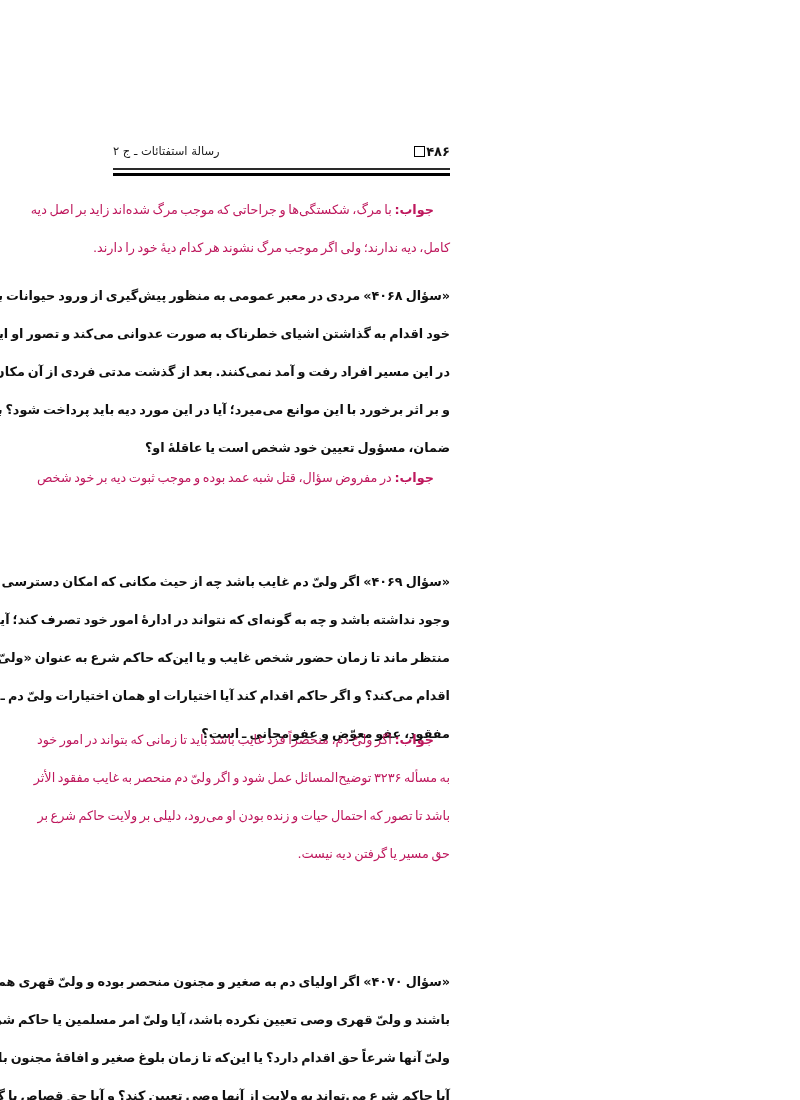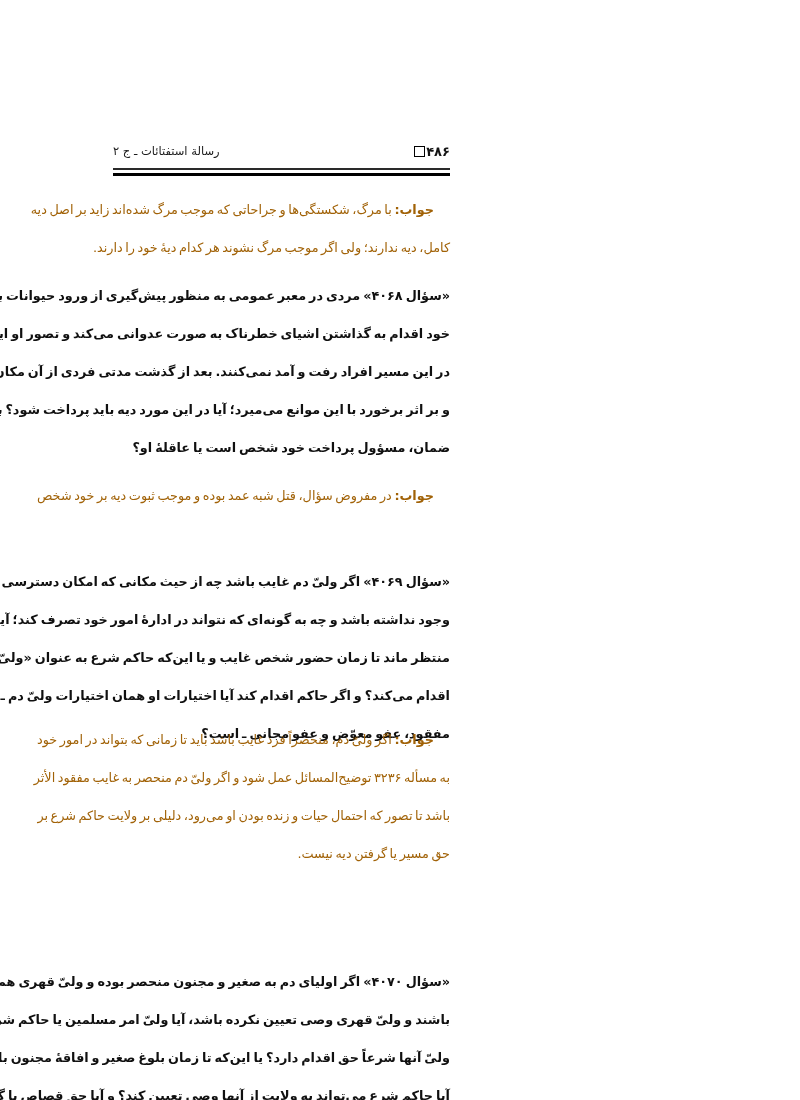--- a/index.html
+++ b/index.html
@@ -43,21 +43,21 @@
     position:absolute;left:113px;top:172.5px;width:337px;height:3.5px;background:#000;
   }
   
   .para{
     position:absolute;
     left:113px;width:337px;
     direction:rtl;
     font-size:12.8px;
   }
   .para.question{font-weight:bold;color:#101010;}
-  .para.answer{font-weight:normal;color:#a16207;}
+  .para.answer{font-weight:normal;color:#be185d;}
   .line{
     height:38px;line-height:38px;
     text-align:justify;
     text-align-last:justify;
     word-spacing:-1.5px;
     white-space:nowrap;
     overflow:visible;
   }
   .line.flush{
     text-align-last:right;
@@ -86,23 +86,23 @@
   <div id="body-text">
       <div class="para answer" style="top: 191px;">
         <div class="line first"><b>جواب:</b> با مرگ، شکستگی‌ها و جراحاتی که موجب مرگ شده‌اند زاید بر اصل دیه</div>
         <div class="line flush">کامل، دیه ندارند؛ ولی اگر موجب مرگ نشوند هر کدام دیهٔ خود را دارند.</div>
       </div>
       <div class="para question" style="top: 277px;">
         <div class="line first">«سؤال ۴۰۶۸» مردی در معبر عمومی به منظور پیش‌گیری از ورود حیوانات به ملک</div>
         <div class="line">خود اقدام به گذاشتن اشیای خطرناک به صورت عدوانی می‌کند و تصور او این است که</div>
         <div class="line">در این مسیر افراد رفت و آمد نمی‌کنند. بعد از گذشت مدتی فردی از آن مکان عبور کرده</div>
         <div class="line">و بر اثر برخورد با این موانع می‌میرد؛ آیا در این مورد دیه باید پرداخت شود؟ بر فرض</div>
-        <div class="line flush">ضمان، مسؤول پرداخت خود شخص است یا عاقلهٔ او؟</div>
+        <div class="line flush">ضمان، مسؤول تعیین خود شخص است یا عاقلهٔ او؟</div>
       </div>
-      <div class="para answer" style="top: 477px;">
+      <div class="para answer" style="top: 459px;">
         <div class="line first"><b>جواب:</b> در مفروض سؤال، قتل شبه عمد بوده و موجب ثبوت دیه بر خود شخص</div>
       </div>
       <div class="para question" style="top: 563px;">
         <div class="line first">«سؤال ۴۰۶۹» اگر ولیّ دم غایب باشد چه از حیث مکانی که امکان دسترسی به او</div>
         <div class="line">وجود نداشته باشد و چه به گونه‌ای که نتواند در ادارهٔ امور خود تصرف کند؛ آیا باید</div>
         <div class="line">منتظر ماند تا زمان حضور شخص غایب و یا این‌که حاکم شرع به عنوان «ولیّ من لا ولیّ له»</div>
         <div class="line">اقدام می‌کند؟ و اگر حاکم اقدام کند آیا اختیارات او همان اختیارات ولیّ دم ـ از قبیل:</div>
         <div class="line flush">مفقود، عفو معوّض و عفو مجانی ـ است؟</div>
       </div>
       <div class="para answer" style="top: 721px;">

